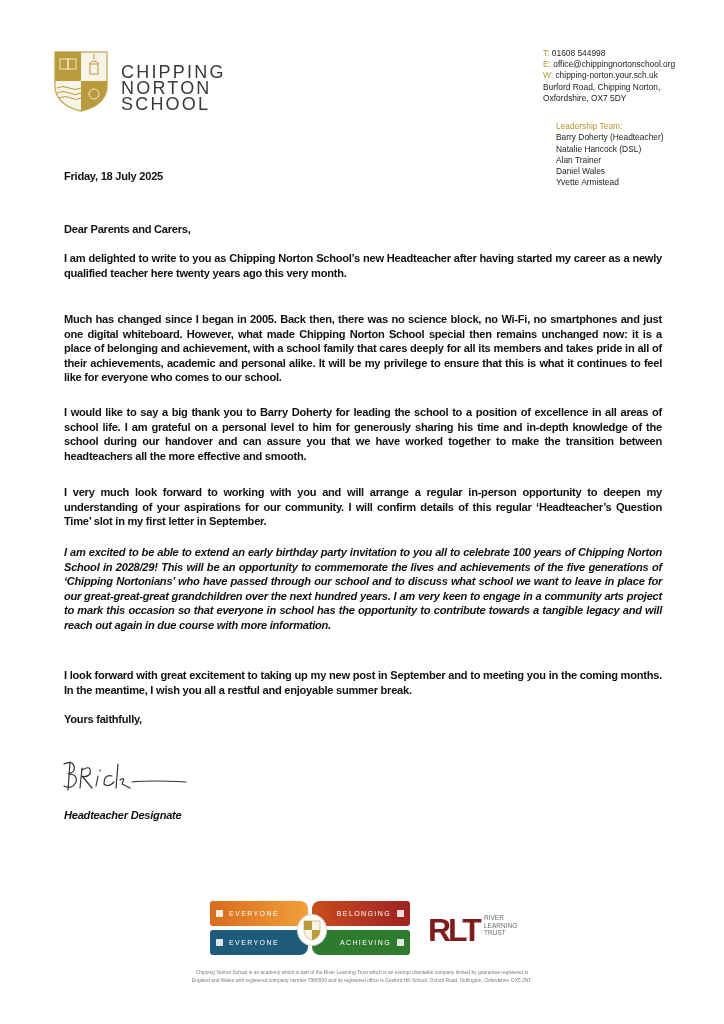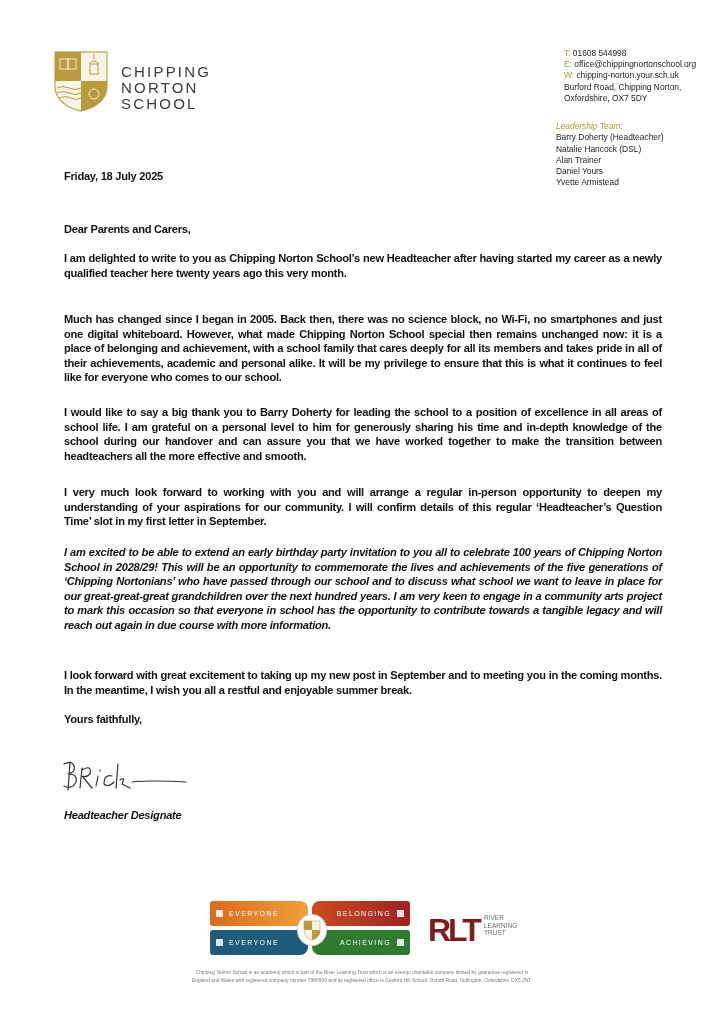--- a/index.html
+++ b/index.html
@@ -3,26 +3,26 @@
 <meta charset="utf-8">
 <style>
   html, body { margin: 0; padding: 0; background: #ffffff; }
   body { width: 724px; height: 1024px; position: relative; overflow: hidden;
          font-family: "Liberation Sans", sans-serif; color: #111; }
   .abs { position: absolute; }
 
   
   #logo { left: 53px; top: 50px; width: 240px; height: 62px; }
   #crest { left: 0; top: 0; width: 56px; height: 62px; }
-  #school-name { left: 68px; top: 14px; font-size: 15px; letter-spacing: 2.2px; color: #3a3a3a; line-height: 16px; }
+  #school-name { left: 68px; top: 14px; font-size: 18px; letter-spacing: 2.2px; color: #3a3a3a; line-height: 16px; }
 
-  #contact { left: 564px; top: 48px; font-size: 8.4px; line-height: 11.2px; color: #222; }
+  #contact { left: 543px; top: 48px; font-size: 8.4px; line-height: 11.2px; color: #222; }
   #contact .lbl { color: #b2952f; }
   #leadership { left: 556px; top: 121px; font-size: 8.4px; line-height: 11.3px; color: #222; }
-  #leadership .head { color: #b2952f; font-style: italic; }
+  #leadership .head { color: #b2952f; }
 
   
   .letter { font-size: 11.1px; line-height: 14.6px; font-weight: bold; letter-spacing: -0.25px; color: #111; }
   #date { left: 64px; top: 162px; margin-top: 7px; }
   #salutation { left: 64px; top: 222px; }
   .para { left: 64px; width: 598px; text-align: justify; }
   #p1 { top: 251px; }
   #p2 { top: 312px; }
   #p3 { top: 405px; }
   #p4 { top: 485px; }
@@ -79,21 +79,21 @@
   <div><span class="lbl">W:</span> <span>chipping-norton.your.sch.uk</span></div>
   <div>Burford Road, Chipping Norton,</div>
   <div>Oxfordshire, OX7 5DY</div>
 </div>
 
 <div id="leadership" class="abs">
   <div class="head">Leadership Team:</div>
   <div>Barry Doherty (Headteacher)</div>
   <div>Natalie Hancock (DSL)</div>
   <div>Alan Trainer</div>
-  <div>Daniel Yours</div>
+  <div>Daniel Wales</div>
   <div>Yvette Armistead</div>
 </div>
 
 <div id="date" class="abs letter">Friday, 18 July 2025</div>
 <div id="salutation" class="abs letter">Dear Parents and Carers,</div>
 <div id="p1" class="abs letter para">I am delighted to write to you as Chipping Norton School’s new Headteacher after having started my career as a newly qualified teacher here twenty years ago this very month.</div>
 <div id="p2" class="abs letter para">Much has changed since I began in 2005.  Back then, there was no science block, no Wi-Fi, no smartphones and just one digital whiteboard. However, what made Chipping Norton School special then remains unchanged now: it is a place of belonging and achievement, with a school family that cares deeply for all its members and takes pride in all of their achievements, academic and personal alike. It will be my privilege to ensure that this is what it continues to feel like for everyone who comes to our school.</div>
 <div id="p3" class="abs letter para">I would like to say a big thank you to Barry Doherty for leading the school to a position of excellence in all areas of school life. I am grateful on a personal level to him for generously sharing his time and in-depth knowledge of the school during our handover and can assure you that we have worked together to make the transition between headteachers all the more effective and smooth.</div>
 <div id="p4" class="abs letter para">I very much look forward to working with you and will arrange a regular in-person opportunity to deepen my understanding of your aspirations for our community. I will confirm details of this regular ‘Headteacher’s Question Time’ slot in my first letter in September.</div>
 <div id="p5" class="abs letter para">I am excited to be able to extend an early birthday party invitation to you all to celebrate 100 years of Chipping Norton School in 2028/29! This will be an opportunity to commemorate the lives and achievements of the five generations of ‘Chipping Nortonians’ who have passed through our school and to discuss what school we want to leave in place for our great-great-great grandchildren over the next hundred years. I am very keen to engage in a community arts project to mark this occasion so that everyone in school has the opportunity to contribute towards a tangible legacy and will reach out again in due course with more information.</div>

